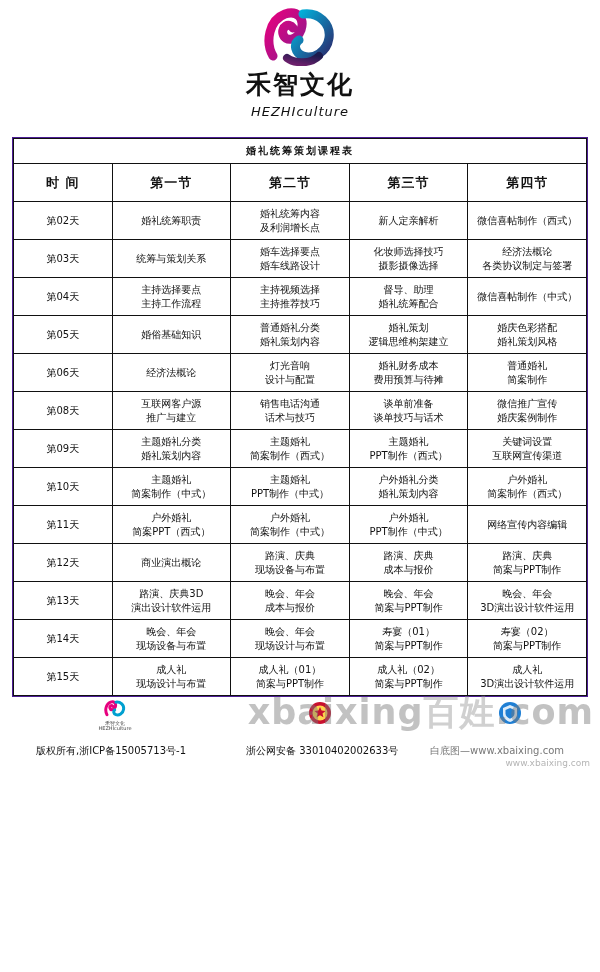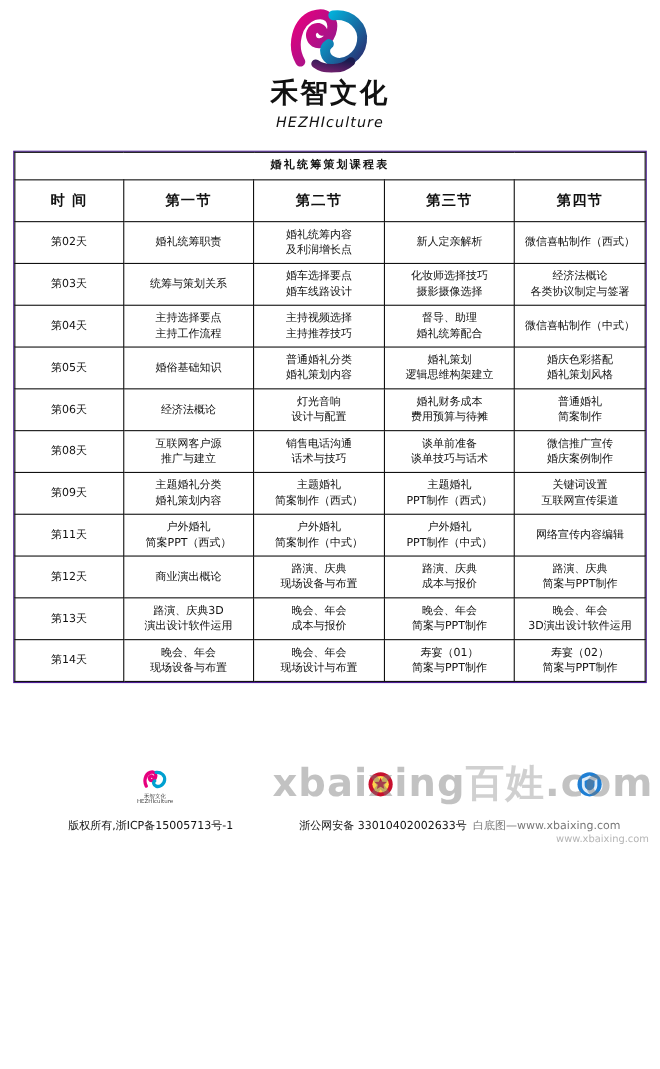--- a/index.html
+++ b/index.html
@@ -91,21 +91,20 @@
   col.c-time { width: 17.2%; }
   col.c-sec  { width: 20.7%; }
 
   
   .footer {
     position: absolute;
     left: 0;
     right: 0;
     bottom: 0;
     height: 72px;
-    margin-left: 26px;
   }
   .footer-icons {
     position: relative;
     height: 40px;
   }
   .f-icon {
     position: absolute;
     text-align: center;
     font-size: 5px;
     line-height: 1.1;
@@ -266,20 +265,31 @@
             <td class="cell-multiline">主题婚礼分类
 婚礼策划内容</td>
             <td class="cell-multiline">主题婚礼
 简案制作（西式）</td>
             <td class="cell-multiline">主题婚礼
 PPT制作（西式）</td>
             <td class="cell-multiline">关键词设置
 互联网宣传渠道</td>
           </tr>
           <tr>
+            <td class="day-cell">第10天</td>
+            <td class="cell-multiline">主题婚礼
+简案制作（中式）</td>
+            <td class="cell-multiline">主题婚礼
+PPT制作（中式）</td>
+            <td class="cell-multiline">户外婚礼分类
+婚礼策划内容</td>
+            <td class="cell-multiline">户外婚礼
+简案制作（西式）</td>
+          </tr>
+          <tr>
             <td class="day-cell">第11天</td>
             <td class="cell-multiline">户外婚礼
 简案PPT（西式）</td>
             <td class="cell-multiline">户外婚礼
 简案制作（中式）</td>
             <td class="cell-multiline">户外婚礼
 PPT制作（中式）</td>
             <td class="cell-multiline">网络宣传内容编辑</td>
           </tr>
           <tr>
@@ -306,20 +316,31 @@
           <tr>
             <td class="day-cell">第14天</td>
             <td class="cell-multiline">晚会、年会
 现场设备与布置</td>
             <td class="cell-multiline">晚会、年会
 现场设计与布置</td>
             <td class="cell-multiline">寿宴（01）
 简案与PPT制作</td>
             <td class="cell-multiline">寿宴（02）
 简案与PPT制作</td>
+          </tr>
+          <tr>
+            <td class="day-cell">第15天</td>
+            <td class="cell-multiline">成人礼
+现场设计与布置</td>
+            <td class="cell-multiline">成人礼（01）
+简案与PPT制作</td>
+            <td class="cell-multiline">成人礼（02）
+简案与PPT制作</td>
+            <td class="cell-multiline">成人礼
+3D演出设计软件运用</td>
           </tr>
         </tbody>
     </table>
   </div>
 
   <div class="footer">
     <div class="footer-icons">
       <div class="f-icon icon-hz">
         <svg width="22" height="18" viewBox="0 0 74 58" xmlns="http://www.w3.org/2000/svg">
           <path d="M10 48 C2 34 6 12 22 6 C34 2 42 10 38 22 C34 33 22 34 20 26 C18 19 26 14 30 20" fill="none" stroke="#e6007e" stroke-width="10" stroke-linecap="round"></path>

